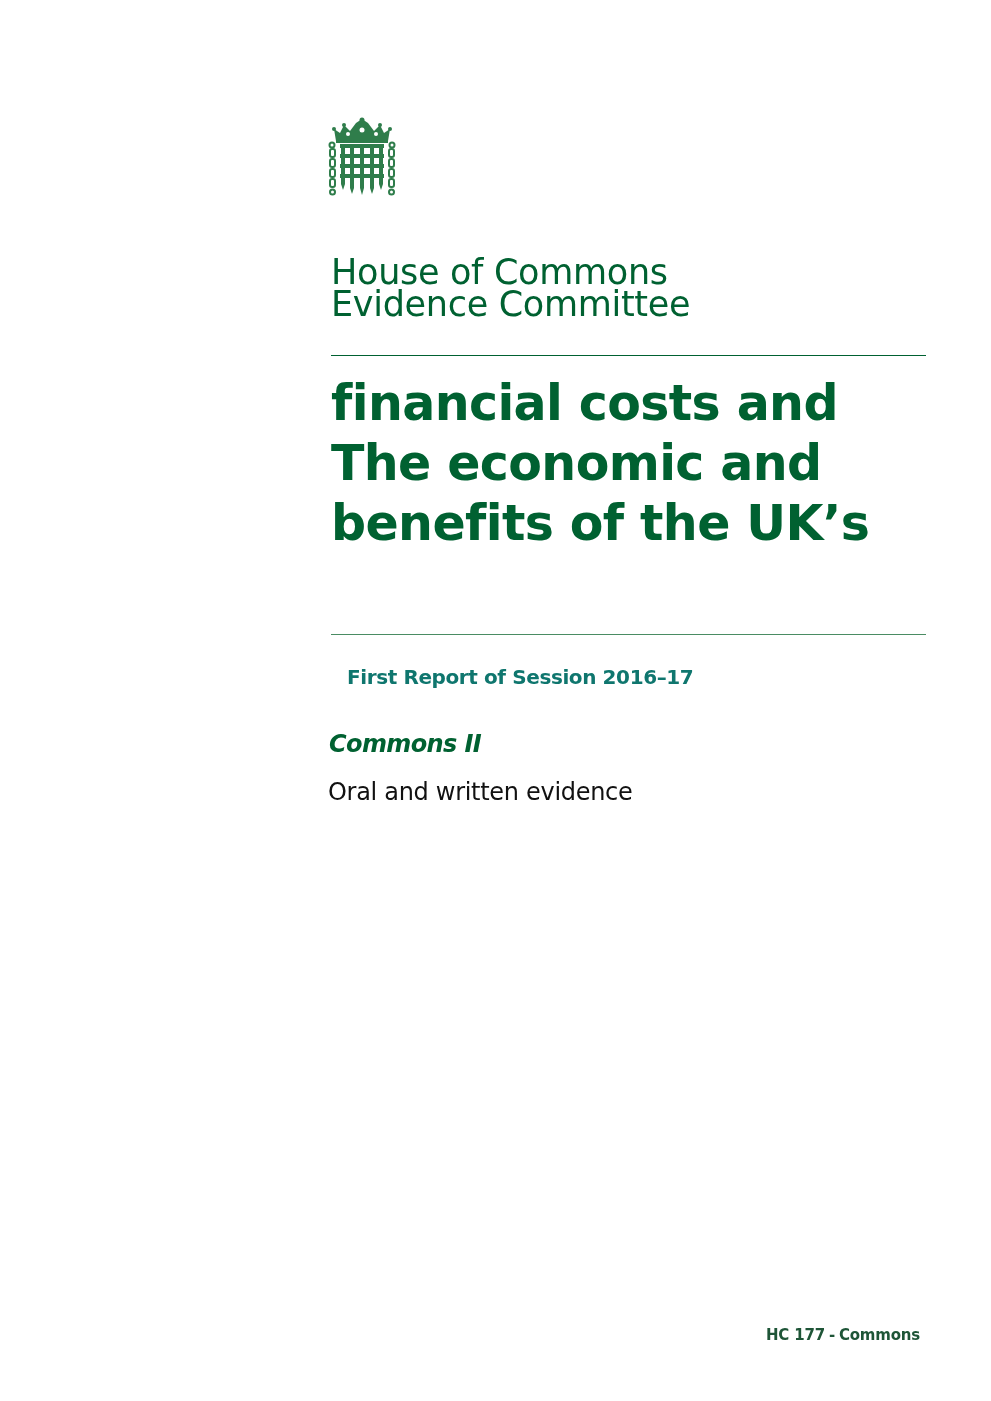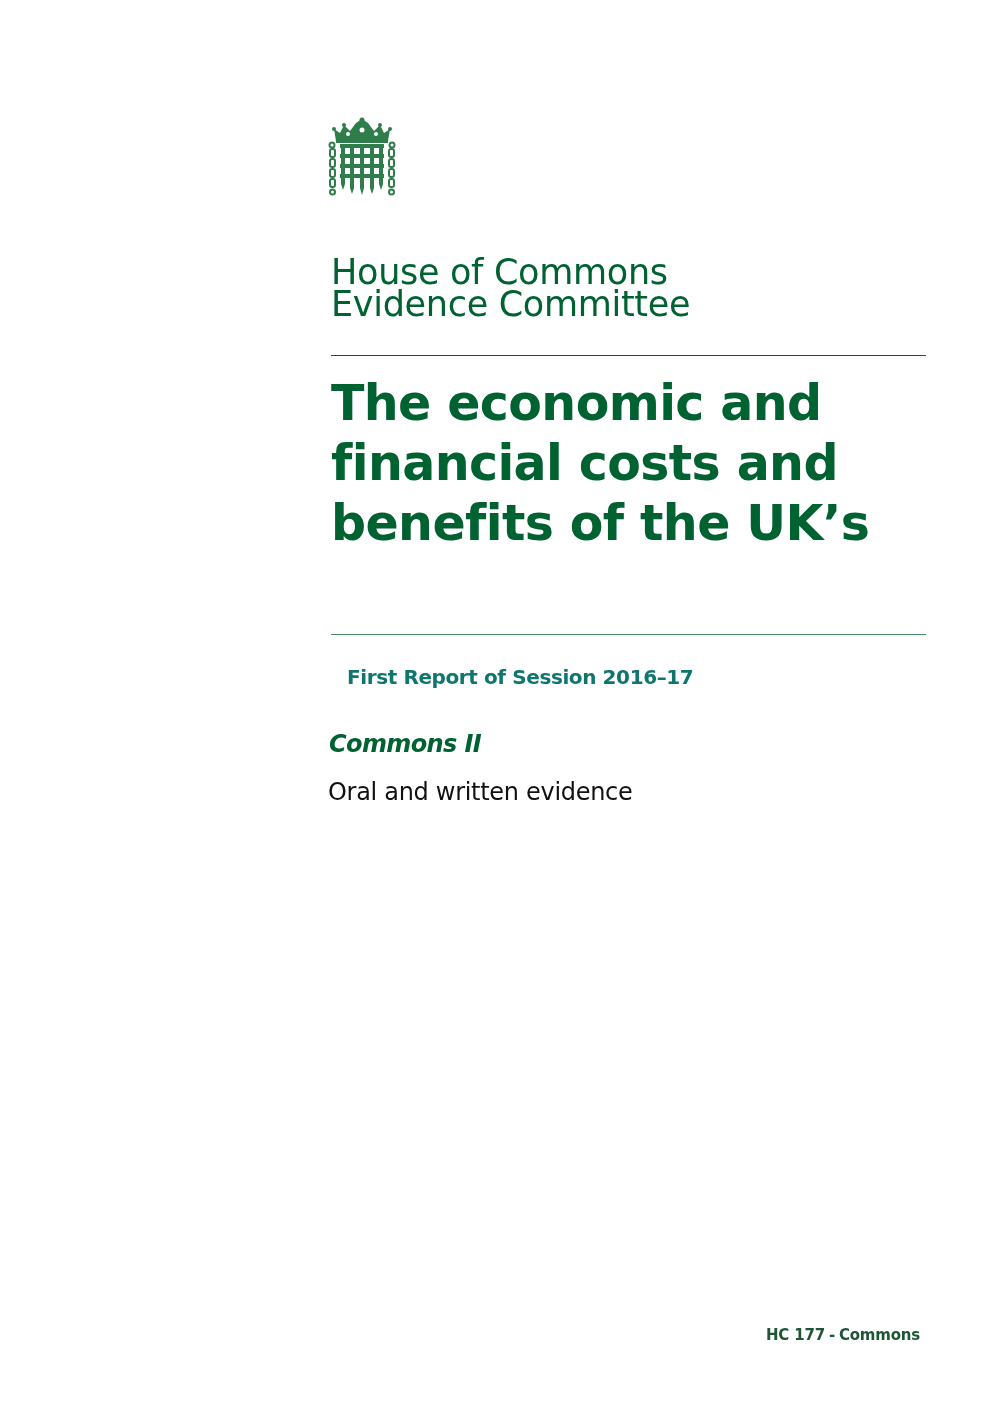--- a/index.html
+++ b/index.html
@@ -159,22 +159,22 @@
     </g>
   </svg>
 </div>
 
 <div class="org-line house">House of Commons</div>
 <div class="org-line committee">Evidence Committee</div>
 
 <div class="rule top"></div>
 
 <h1 class="title">
+  <span>financial costs and</span>
   <span>The economic and</span>
-  <span>financial costs and</span>
   <span>benefits of the UK’s</span>
 </h1>
 
 <div class="rule bottom"></div>
 
 <div class="session">First Report of Session 2016–17</div>
 <div class="volume">Commons II</div>
 <div class="evidence-type">Oral and written evidence</div>
 
 <div class="footer-ref">

